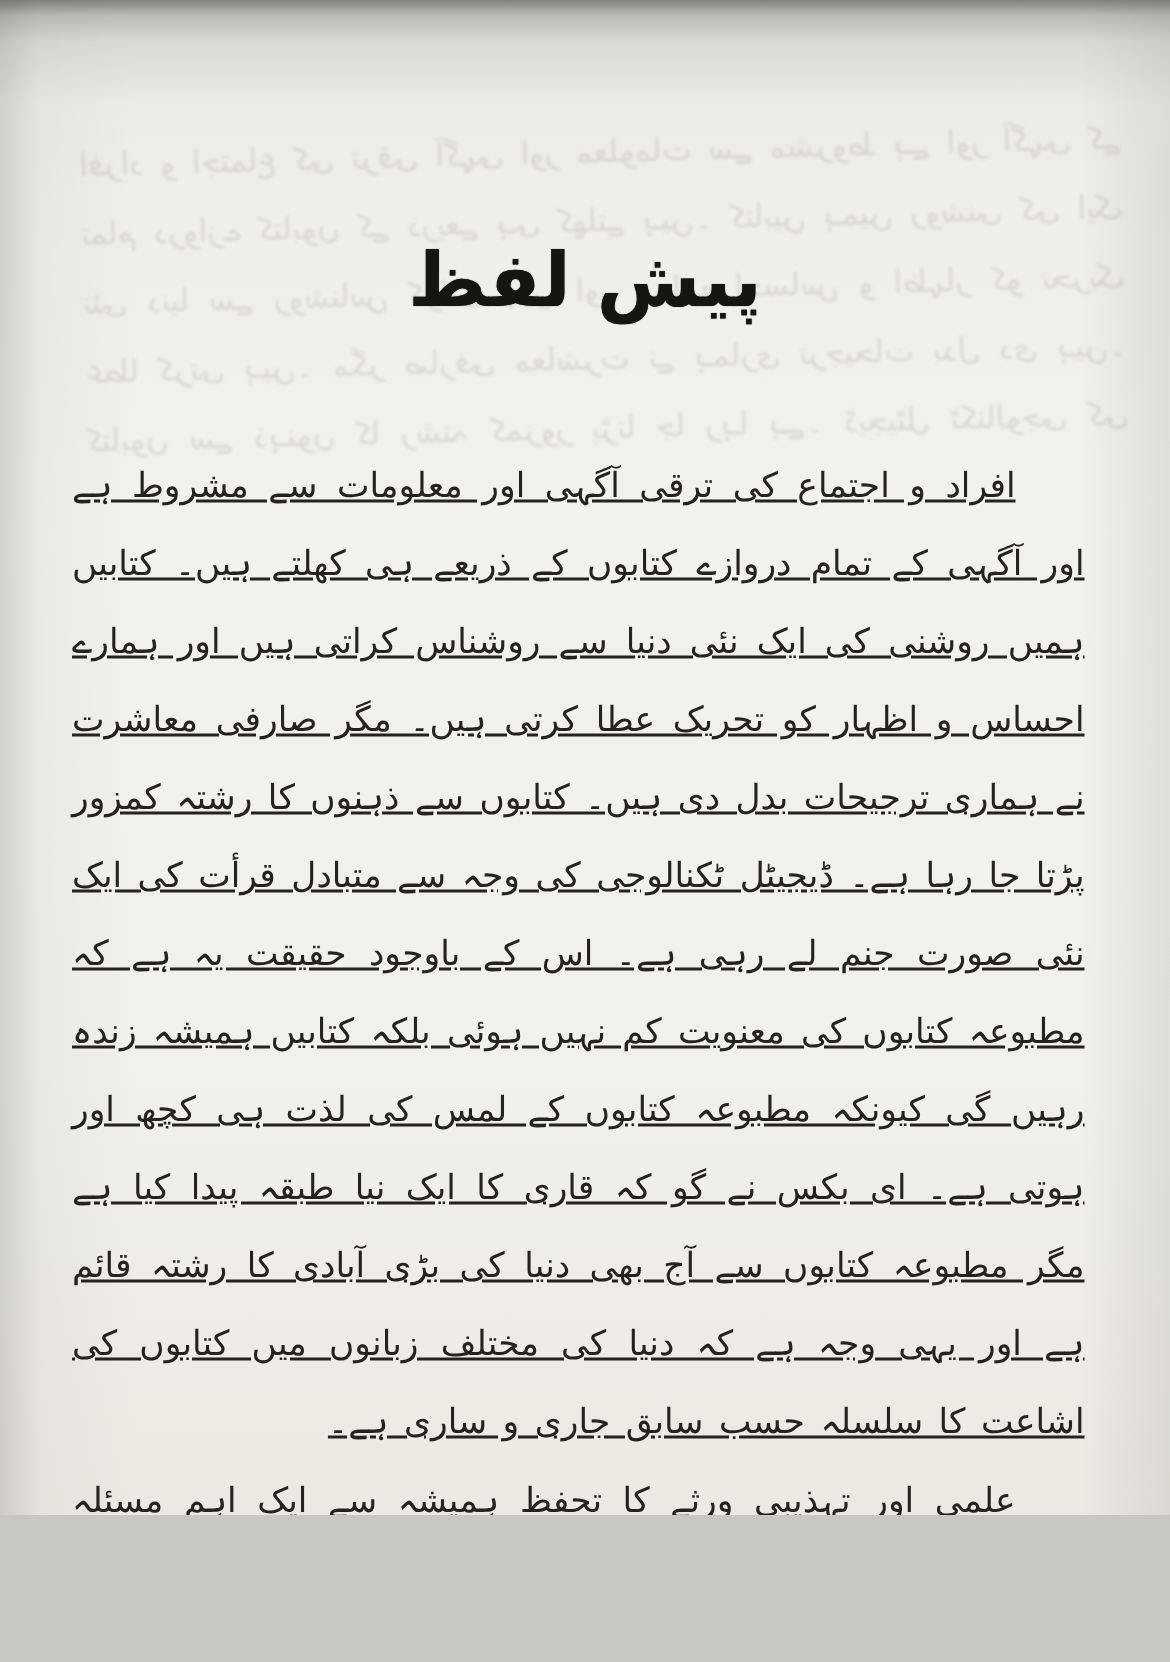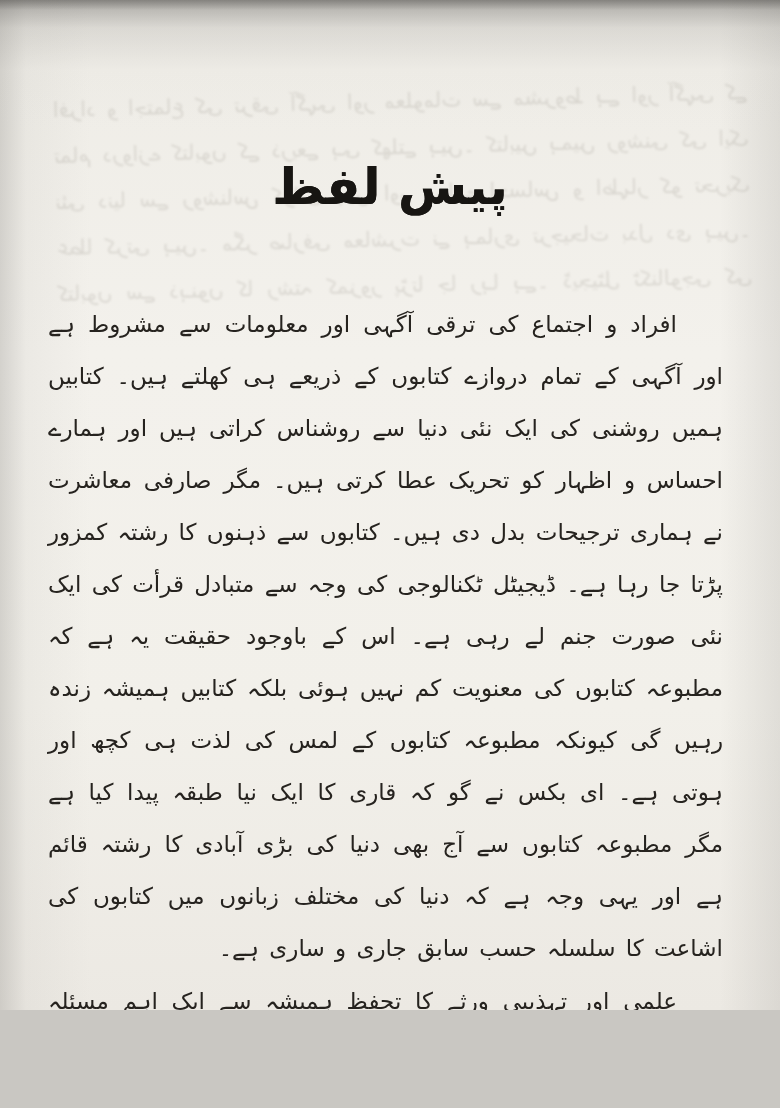--- a/index.html
+++ b/index.html
@@ -56,20 +56,21 @@
     direction:rtl;
     text-align:justify;
     font-size:23px;
     line-height:52px;
     color:var(--ink);
     word-spacing:3px;
   }
   .body p{
     margin:0 0 1px 0;
     text-indent:46px;
+    text-decoration:underline;
   }
   .edge-shadow-top{
     position:absolute;top:0;left:0;right:0;height:10px;
     background:linear-gradient(180deg, rgba(60,58,55,0.35), rgba(60,58,55,0));
     pointer-events:none;
   }
 </style>
 </head>
 <body>
 

